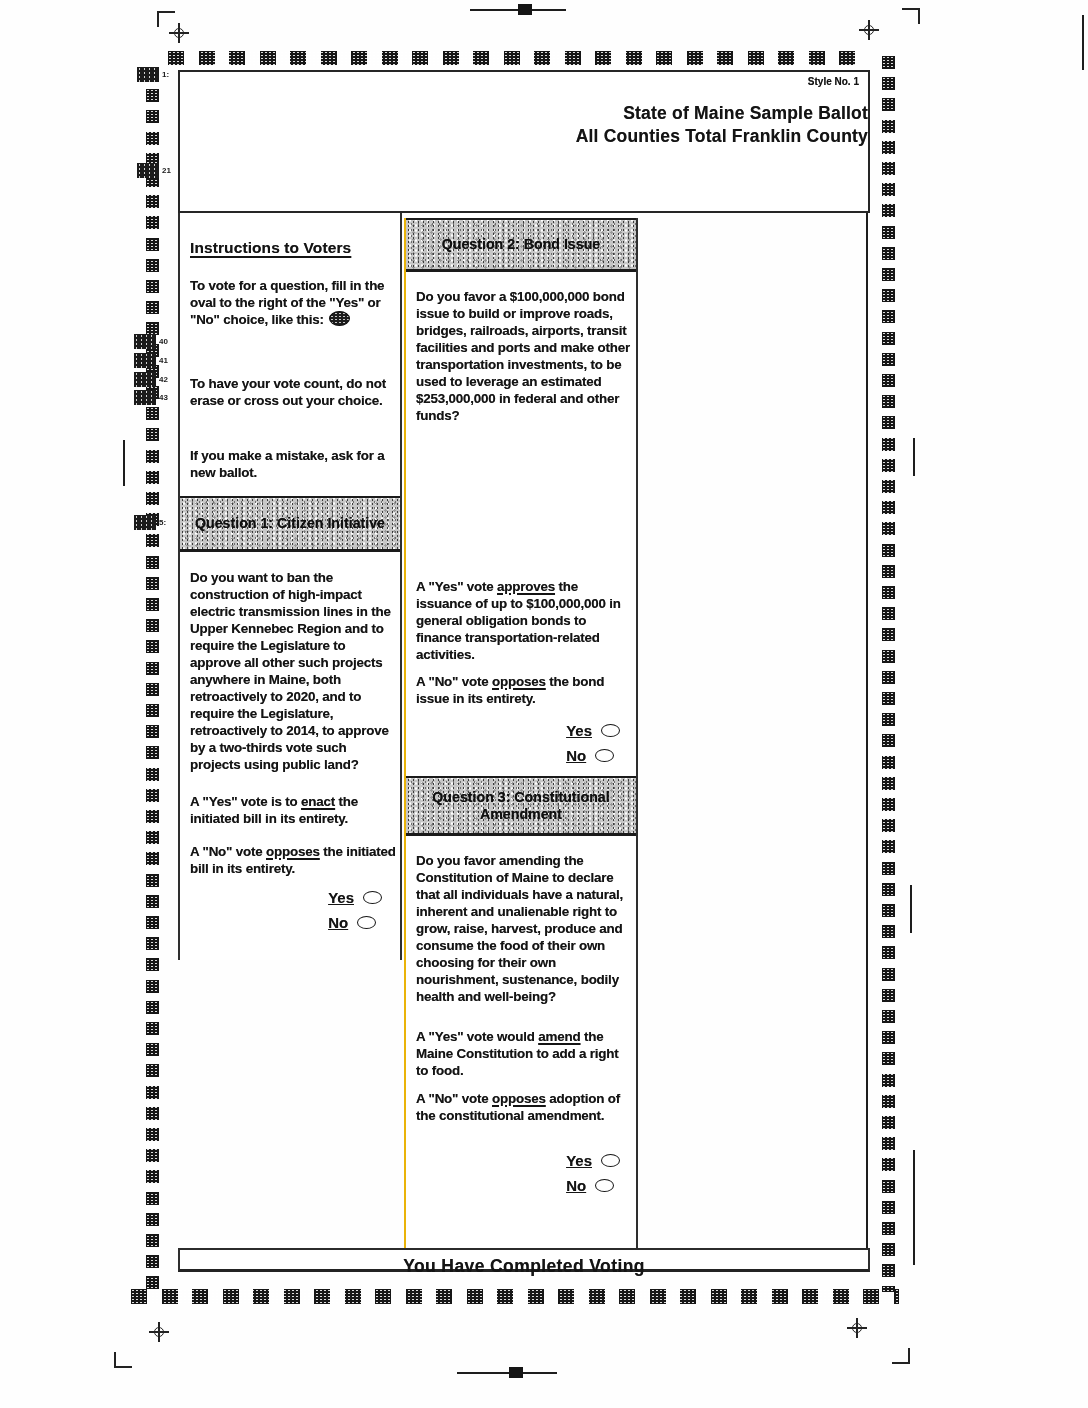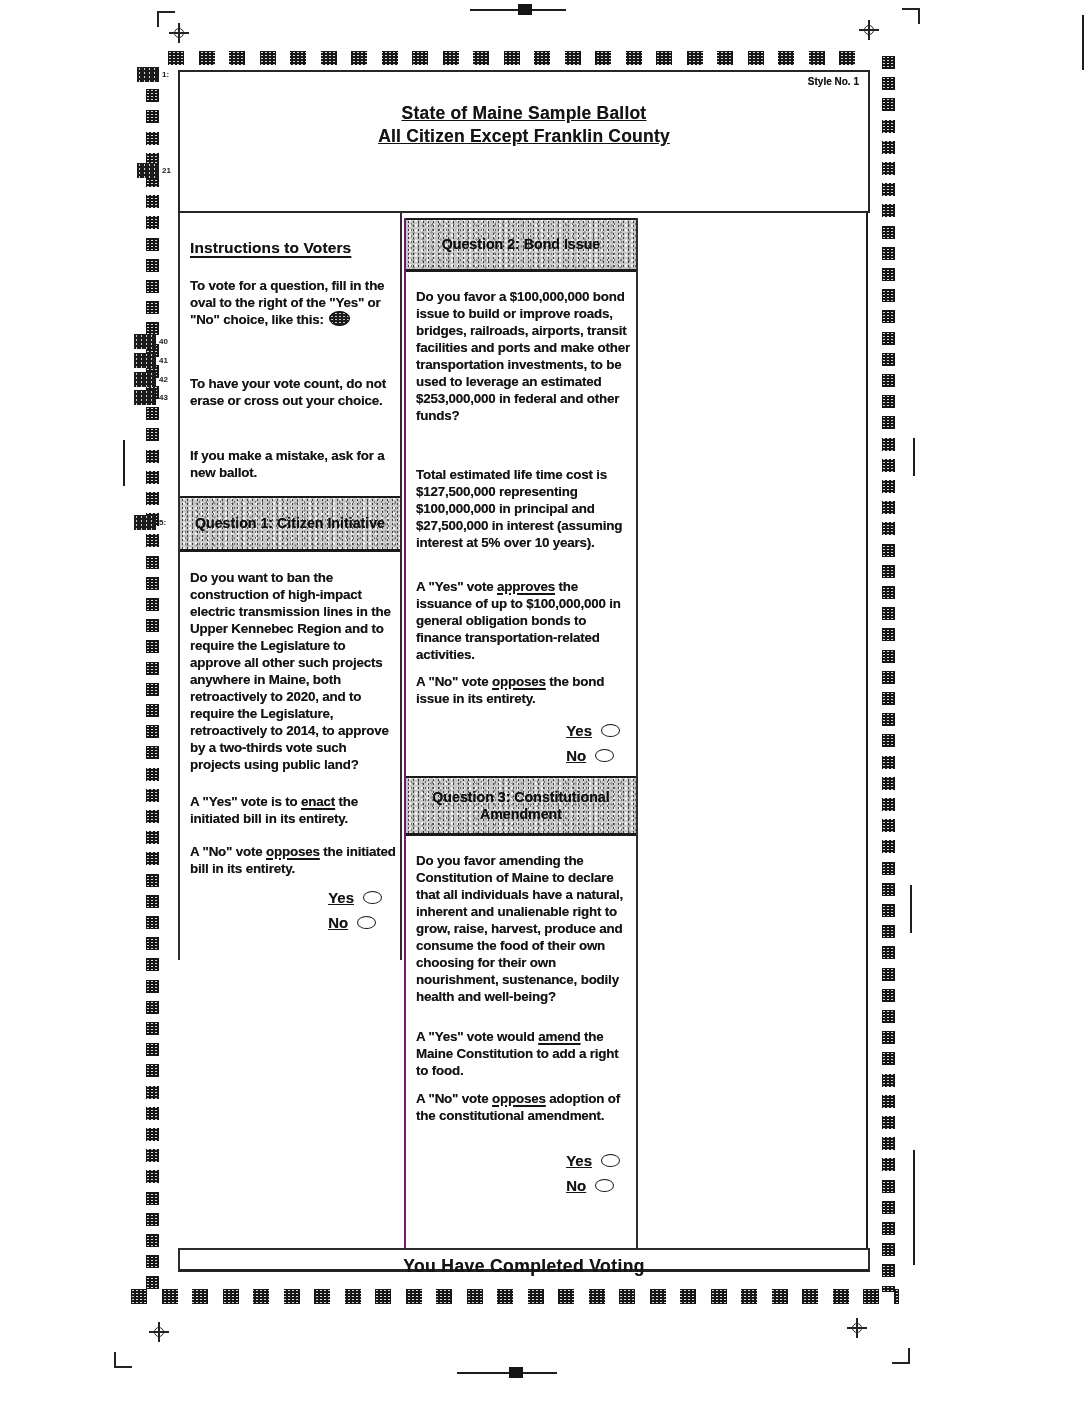--- a/index.html
+++ b/index.html
@@ -34,28 +34,28 @@
   .crosshair::before{ content:""; position:absolute; left:5.2px; top:-4px; bottom:-4px; width:1.5px; background:#222; }
   .crosshair::after{ content:""; position:absolute; top:5.2px; left:-4px; right:-4px; height:1.5px; background:#222; }
   .hline{ position:absolute; background:#1d1d1d; }
   .vline{ position:absolute; background:#1d1d1d; }
   .blackbox{ position:absolute; background:#151515; }
 
   
   .header-box{ position:absolute; left:178px; top:70px; width:692px; height:143px;
       border:2px solid #262626; box-sizing:border-box; background:#fff; }
   .style-no{ position:absolute; right:9px; top:4px; font-size:10px; }
-  .title-block{ position:absolute; left:0; right:0; top:30px; text-align:center;
-      font-size:17.5px; line-height:23px; letter-spacing:0.2px;text-decoration:underline; }
+  .title-block{ position:absolute; left:0; right:0; top:30px; text-align:right;
+      font-size:17.5px; line-height:23px; letter-spacing:0.2px; }
 
   .col{ position:absolute; box-sizing:border-box; background:#fff; }
   #col1{ left:178px; top:213px; width:224px; height:747px;
       border-left:2px solid #2e2e2e; border-right:2px solid #2e2e2e; }
   #col2{ left:404px; top:218px; width:234px; height:1030px;
-      border-left:2px solid #701a75; border-right:2px solid #2e2e2e; }
+      border-left:2px solid #eab308; border-right:2px solid #2e2e2e; }
 
   .para{ position:absolute; font-size:13.4px; line-height:17px; letter-spacing:-0.2px; }
   .instr-h{ position:absolute; font-size:15.5px; letter-spacing:0.1px;
       text-decoration:underline; text-decoration-thickness:2px; text-underline-offset:3px; }
 
   .qbar{ position:absolute; left:0; width:100%; box-sizing:border-box;
       border-top:2.5px solid #1a1a1a; border-bottom:3px solid #1a1a1a;
       background-color:#c6c6c6;
       background-image:
         radial-gradient(circle, #3b3b3b 0.8px, transparent 1px),
@@ -134,21 +134,21 @@
   <div class="vline" style="left:123px; top:440px; width:2px; height:46px;"></div>
   <div class="vline" style="left:913px; top:438px; width:2px; height:38px;"></div>
   <div class="vline" style="left:910px; top:885px; width:2px; height:48px;"></div>
   <div class="vline" style="left:913px; top:1150px; width:2px; height:115px;"></div>
   <div class="vline" style="left:1082px; top:15px; width:2px; height:55px;"></div>
 
   <div class="header-box">
     <div class="style-no btxt">Style No. 1</div>
     <div class="title-block btxt">
       <div>State of Maine Sample Ballot</div>
-      <div>All Citizen Except Franklin County</div>
+      <div>All Counties Total Franklin County</div>
     </div>
   </div>
 
   <div class="col" id="col1">
     <div class="instr-h btxt" style="left:10px; top:26px;">Instructions to Voters</div>
 
     <div class="para btxt" style="left:10px; top:162px; width:203px;">To have your vote count, do not erase or cross out your choice.</div>
     <div class="para btxt" style="left:10px; top:64px; width:203px;">
       <span>To vote for a question, fill in the oval to the right of the "Yes" or "No" choice, like this:</span><span class="oval-filled"></span>
     </div>
@@ -172,21 +172,20 @@
       <div><span>No</span><span class="oval"></span></div>
     </div>
   </div>
 
   <div class="col" id="col2">
     <div class="qbar btxt" style="top:0px; height:54px;">
       <div>Question 2:  Bond Issue</div>
     </div>
 
     <div class="para btxt" style="left:10px; top:70px; width:214px;">Do you favor a $100,000,000 bond issue to build or improve roads, bridges, railroads, airports, transit facilities and ports and make other transportation investments, to be used to leverage an estimated $253,000,000 in federal and other funds?</div>
-    <div class="para btxt" style="left:10px; top:248px; width:214px;">Total estimated life time cost is $127,500,000 representing $100,000,000 in principal and $27,500,000 in interest (assuming interest at 5% over 10 years).</div>
 
     <div class="para btxt" style="left:10px; top:360px; width:216px;">
       <span>A "Yes" vote </span><span class="u">approves</span><span> the issuance of up to $100,000,000 in general obligation bonds to finance transportation-related activities.</span>
     </div>
     <div class="para btxt" style="left:10px; top:455px; width:216px;">
       <span>A "No" vote </span><span class="u">opposes</span><span> the bond issue in its entirety.</span>
     </div>
 
     <div class="vote-row btxt" style="right:16px; top:500px;">
       <div><span>Yes</span><span class="oval"></span></div>

